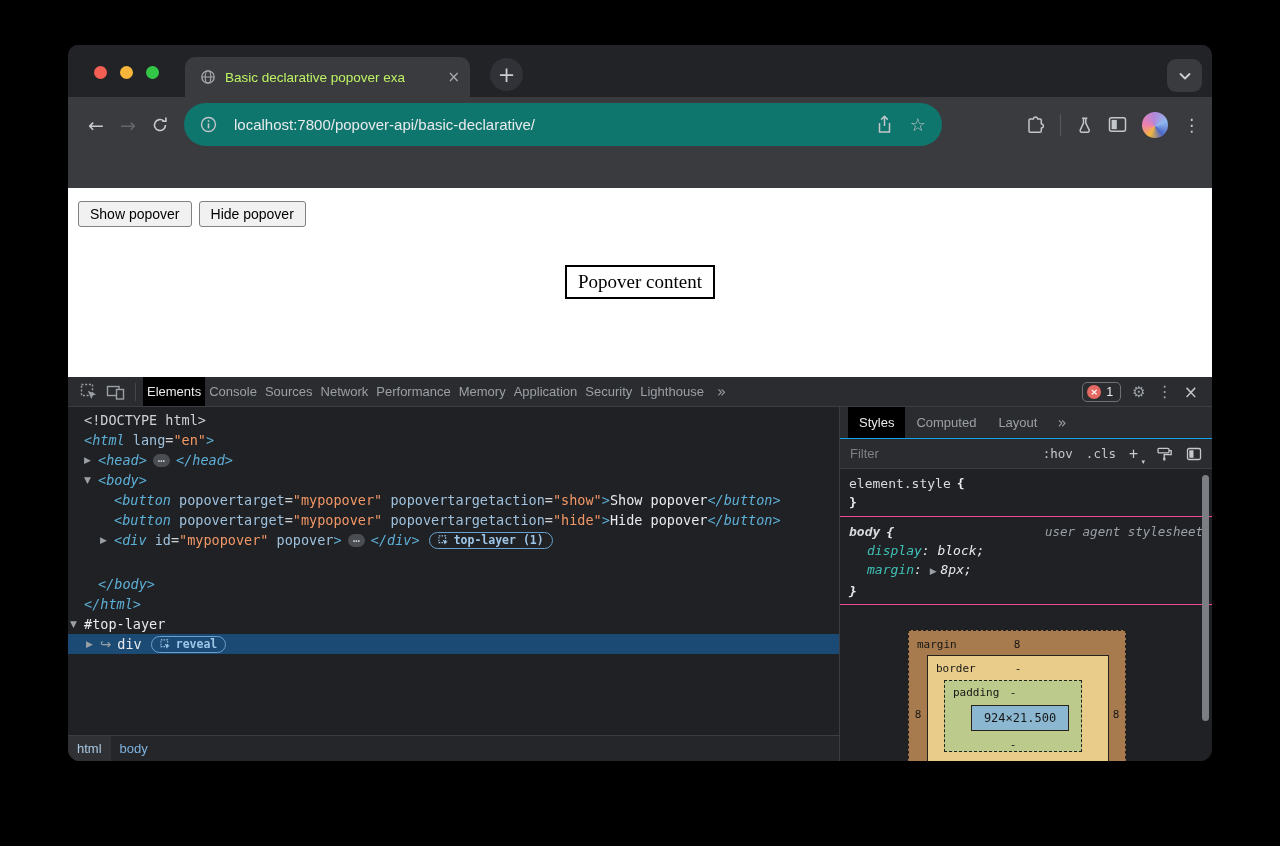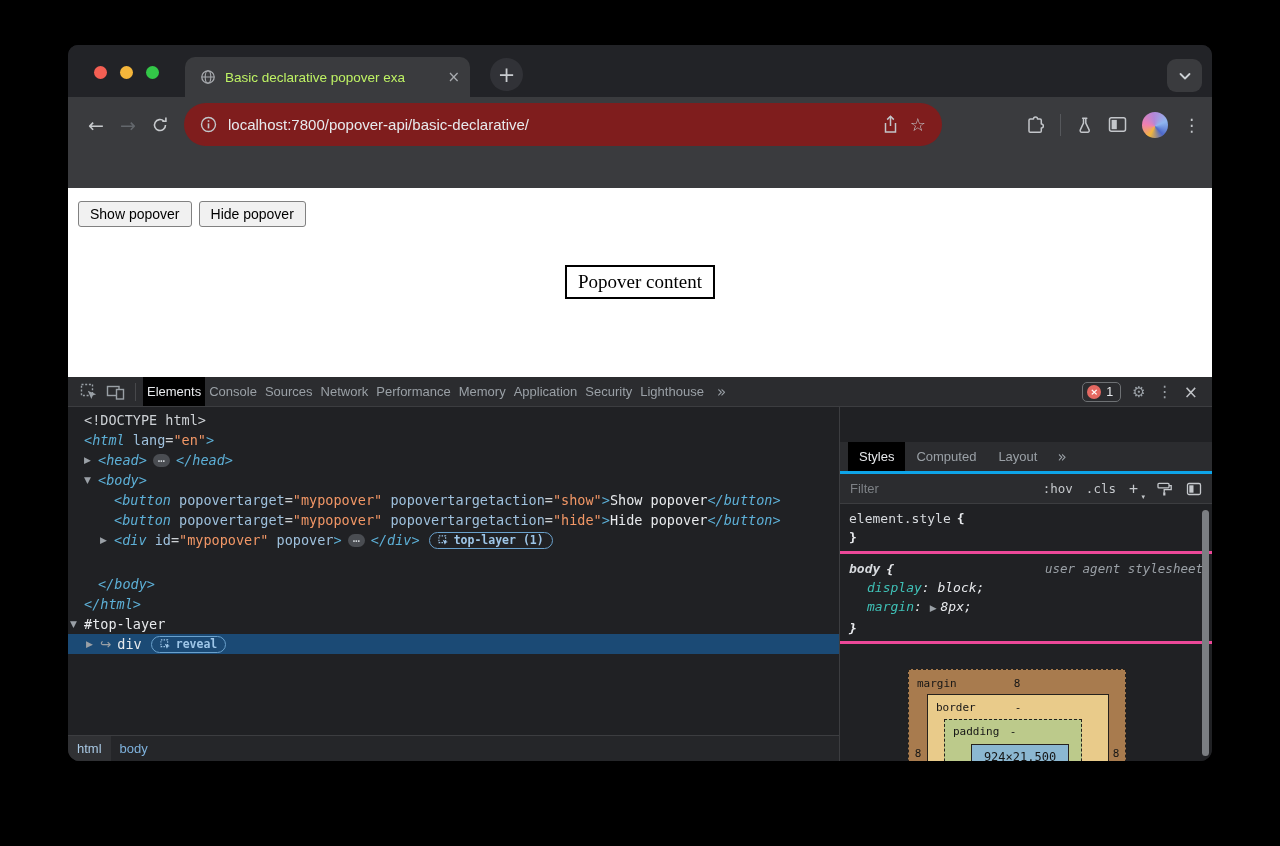--- a/index.html
+++ b/index.html
@@ -24,22 +24,22 @@
   .newtab { position:absolute; left:422px; bottom:6px; width:33px; height:33px; border-radius:50%;
     background:#313237; color:#c8cbcf; font-size:21px; display:flex; align-items:center; justify-content:center; }
   .tab-overview { position:absolute; right:10px; top:14px; width:35px; height:33px; border-radius:9px;
     background:#3a3b3e; display:flex; align-items:center; justify-content:center; }
 
   
   .chromebar { height:91px; flex:none; background:#3a3b3e; padding:0 12px; }
   .toolrow { height:55px; display:flex; align-items:center; }
   .navbtn { width:32px; text-align:center; font-size:19px; color:#c7cacd; flex:none; }
   .navbtn.dim { color:#63676c; }
-  .urlbar { width:758px; height:43px; margin-left:8px; background:#7f1d1d; border-radius:22px;
-    display:flex; align-items:center; padding:0 16px; gap:11px; flex:none; }
+  .urlbar { width:758px; height:43px; margin-left:8px; background:#0f766e; border-radius:22px;
+    display:flex; align-items:center; padding:0 16px; gap:17px; flex:none; }
   .url-text { color:#e8eaed; font-size:15px; flex:1; white-space:nowrap; overflow:hidden; }
   .tb-right { display:flex; align-items:center; gap:15px; margin-left:16px; flex:1; justify-content:flex-end; }
   .tb-sep { width:1px; height:22px; background:#56585c; }
   .avatar { width:26px; height:26px; border-radius:50%;
     background:conic-gradient(from 210deg at 50% 55%, #f2b63c, #ee7fb2, #b387d8, #8fb6ee, #4d68c9, #f2b63c); }
   .kebab { color:#c3c6ca; font-size:17px; }
 
   
   .page { height:189px; flex:none; background:#ffffff; position:relative; }
   .pg-buttons { position:absolute; left:10px; top:13px; display:flex; gap:7px; }
@@ -84,38 +84,38 @@
   .tl-badge { display:inline-flex; align-items:center; gap:5px; margin-left:9px; height:17px;
     border:1px solid var(--c-badge,#6aa1cc); border-radius:10px; padding:0 8px;
     color:#9ec6e8; font-size:11.5px; font-weight:bold; }
   .dt-crumbs { height:26px; flex:none; border-top:1px solid #3c3d40; background:#252629;
     display:flex; align-items:center; font-size:13px; }
   .crumb { padding:0 9px; height:100%; display:flex; align-items:center; color:#7fb2dd; }
   .crumb.first { background:#303134; color:#a9c9e4; }
 
   
   .dt-side { flex:1; min-width:0; display:flex; flex-direction:column; min-height:0; }
-  .sb-tabs { height:32px; flex:none; background:#2b2c2f; border-bottom:3px solid #0ea5e9;
-    display:flex; align-items:center; font-size:13px; color:#9aa0a6; padding-left:8px;margin-top:35px; }
+  .sb-tabs { height:32px; flex:none; background:#2b2c2f; border-bottom:1px solid #0ea5e9;
+    display:flex; align-items:center; font-size:13px; color:#9aa0a6; padding-left:8px; }
   .sb-tab { padding:0 11px; height:100%; display:flex; align-items:center; }
   .sb-tab.sel { background:#000; color:#e8eaed; }
   .sb-more { padding:0 9px; font-size:15px; }
   .sb-filter { height:30px; flex:none; background:#2b2c2f; border-bottom:1px solid #3c3d40;
     display:flex; align-items:center; padding:0 10px; gap:12px; }
   .sb-filter input { flex:1; min-width:0; background:transparent; border:none; outline:none;
     color:#e8eaed; font-size:13px; font-family:"Liberation Sans",sans-serif; }
   .sb-filter input::placeholder { color:#7d8186; }
   .sb-tools { display:flex; align-items:center; gap:13px; color:#c5c8cc;
     font-family:"DejaVu Sans Mono",monospace; font-size:12.5px; flex:none; }
   .plus { position:relative; padding-right:5px; font-size:15px; }
   .plus .caret { position:absolute; right:-2px; bottom:-3px; font-size:7px; color:#c5c8cc; }
 
   .sb-rules { flex:1; min-height:0; position:relative; overflow:hidden;
     font-family:"DejaVu Sans Mono",monospace; font-size:13px; line-height:19px; color:#e8eaed; }
-  .rule { padding:5px 9px 4px; border-bottom:3px solid #ec4899; }
+  .rule { padding:5px 9px 4px; border-bottom:1px solid #ec4899; }
   .sel-t { color:#d7dade; }
   .rule.ua { font-style:italic; }
   .rule.ua .sel-t { font-weight:bold; }
   .rule-head { display:flex; align-items:baseline; }
   .brace { color:#e8eaed; font-weight:bold; margin-left:6px; }
   .origin { margin-left:auto; color:#9aa0a6; font-size:12.5px; }
   .prop { padding-left:18px; }
   .pname { color:var(--c-propname,#3fc1b7); }
   .pname::after { content:": "; color:#e8eaed; }
   .exp { color:#9aa0a6; font-size:9px; font-family:"DejaVu Sans",sans-serif; margin-right:4px; }

